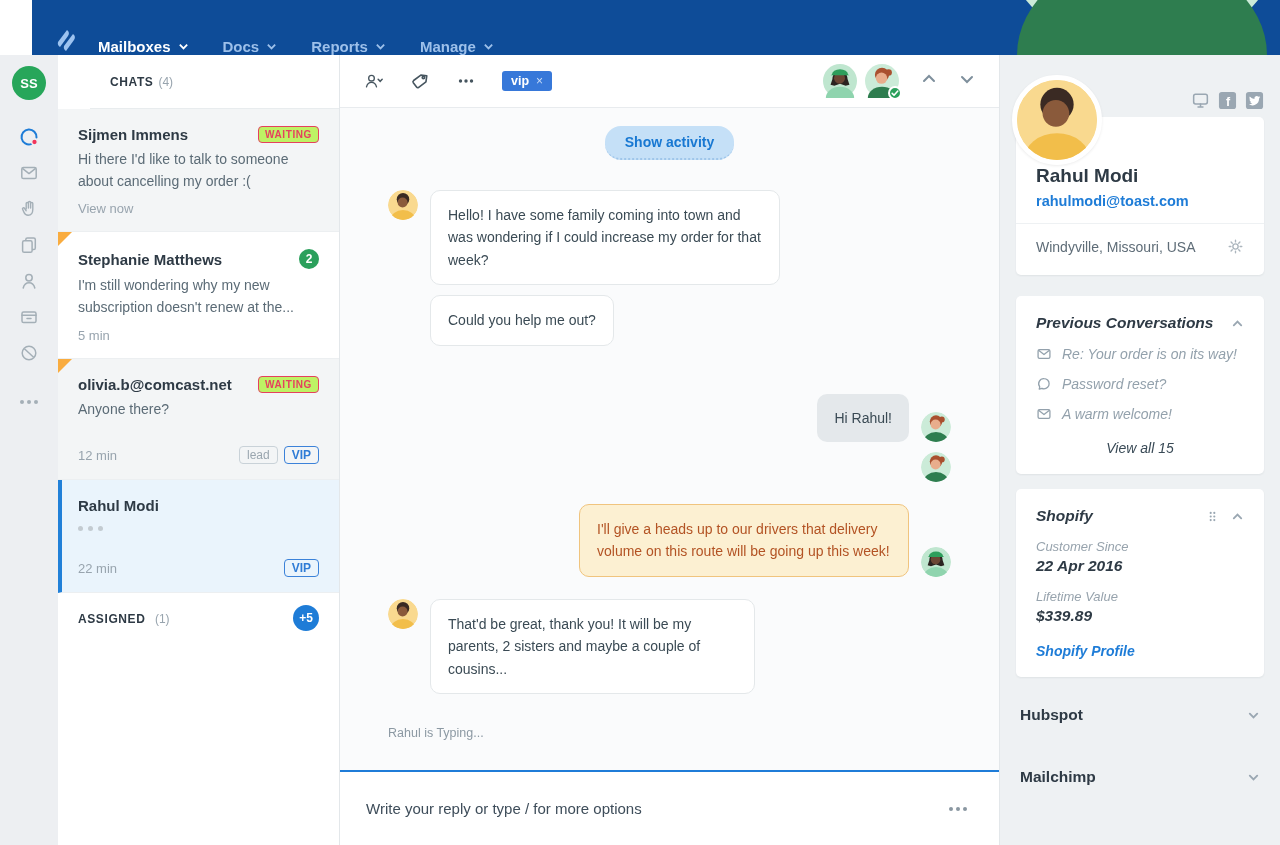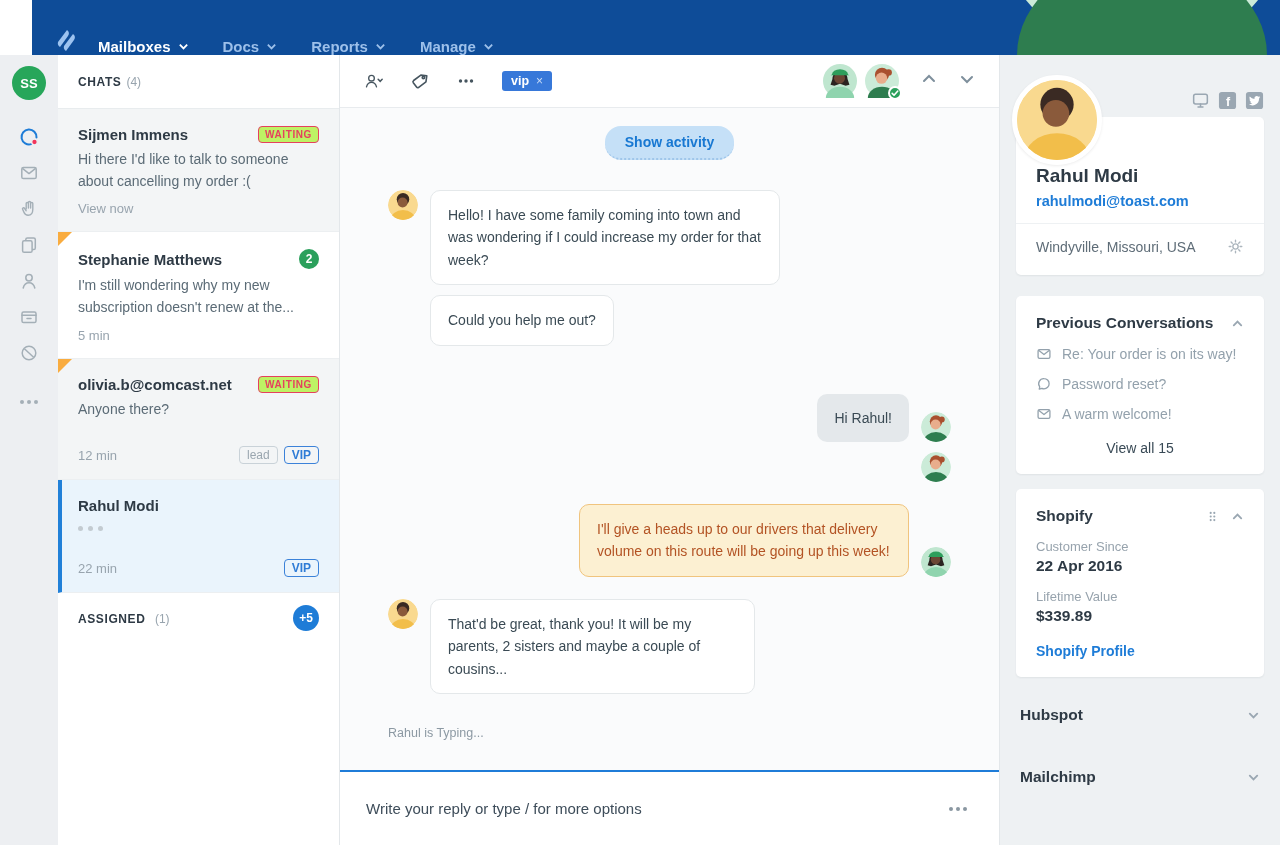--- a/index.html
+++ b/index.html
@@ -27,21 +27,21 @@
   .rail { position:absolute; top:55px; left:0; width:58px; height:790px; background:#EDEFF2; display:flex; flex-direction:column; align-items:center; padding-top:11px; }
   .rail-avatar { width:34px; height:34px; border-radius:50%; background:#27A65A; color:#fff; font-size:13px; font-weight:700; display:flex; align-items:center; justify-content:center; margin-bottom:26px; }
   .rail-ic { width:22px; height:22px; color:#A4AFB7; margin-bottom:14px; display:flex; align-items:center; justify-content:center; cursor:pointer; }
   .rail-ic svg { width:20px; height:20px; }
   .rail-ic.active { color:#1E7CD7; }
   .rail-more { margin-top:22px; display:flex; gap:3px; cursor:pointer; }
   .rail-more i { width:4px; height:4px; border-radius:50%; background:#A4AFB7; }
 
   
   .chatlist { position:absolute; top:55px; left:58px; width:282px; height:790px; background:#fff; border-right:1px solid #E3E7EA; }
-  .list-header { height:54px; display:flex; align-items:center; padding:0 20px; border-bottom:1px solid #E8ECEE; }
+  .list-header { height:54px; display:flex; align-items:center; padding:0 20px; border-bottom:1px solid #E8ECEE;margin-left:32px; }
   .list-title { font-size:12px; font-weight:700; letter-spacing:.6px; color:#2E3A45; }
   .list-count { font-size:12px; color:#98A4AE; margin-left:5px; }
   .chat-item { position:relative; padding:17px 20px 15px; border-bottom:1px solid #ECEFF1; cursor:pointer; }
   .chat-item.gray { background:#F3F5F6; }
   .chat-item.selected { background:#EAF4FC; border-left:4px solid #2180D8; padding-left:16px; }
   .corner { position:absolute; top:0; left:0; width:0; height:0; border-top:14px solid #F9AC3F; border-right:14px solid transparent; }
   .ci-top { display:flex; align-items:center; justify-content:space-between; }
   .ci-name { font-size:15px; font-weight:700; color:#2E3A45; }
   .waiting { font-size:10px; font-weight:700; letter-spacing:.6px; color:#E5415E; border:1.5px solid #E5415E; border-radius:4px; padding:2px 6px; background:#bef264; }
   .count-badge { width:20px; height:20px; border-radius:50%; background:#2BA05C; color:#fff; font-size:12px; font-weight:700; display:flex; align-items:center; justify-content:center; }
@@ -103,21 +103,21 @@
   .card { background:#fff; border-radius:5px; box-shadow:0 1px 2px rgba(30,40,50,.07); }
   .profile-card { margin-top:62px; padding:48px 20px 20px; }
   .cust-name { font-size:19px; font-weight:700; color:#2E3A45; }
   .cust-email { font-size:14.5px; color:#1E7CD7; font-weight:600; margin-top:6px; cursor:pointer; }
   .pc-div { height:1px; background:#EEF1F3; margin:14px -20px 0; }
   .loc-row { display:flex; align-items:center; justify-content:space-between; margin-top:14px; }
   .cust-loc { font-size:14px; color:#5E6C77; }
   .gear { color:#ABB5BD; cursor:pointer; display:flex; }
   .gear svg { width:17px; height:17px; }
 
-  .sec-card { margin-top:21px; padding:18px 20px; }
+  .sec-card { margin-top:21px; padding:18px 20px;font-style:italic; }
   .sec-head { display:flex; align-items:center; justify-content:space-between; }
   .sec-title { font-size:15.5px; font-weight:700; color:#2E3A45; }
   .sec-icons { display:flex; align-items:center; gap:12px; color:#9AA7B2; }
   .sec-icons svg { width:13px; height:13px; }
   .chev-btn { cursor:pointer; display:flex; }
   .conv-item { display:flex; align-items:center; gap:10px; margin-top:14px; color:#93A1AC; cursor:pointer; }
   .conv-item svg { width:16px; height:16px; flex:0 0 auto; }
   .conv-label { font-size:14px; }
   .view-all { text-align:center; font-size:14px; color:#394A56; margin-top:18px; cursor:pointer; }
   .field { margin-top:14px; }

